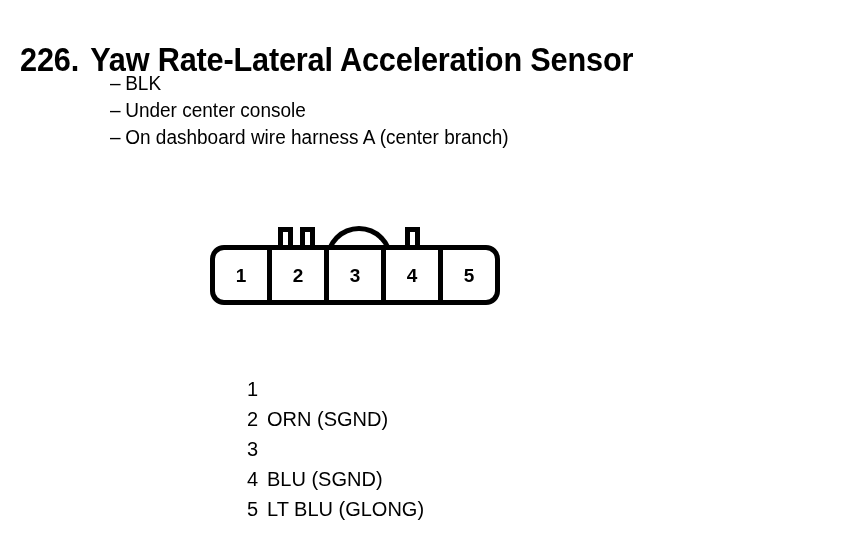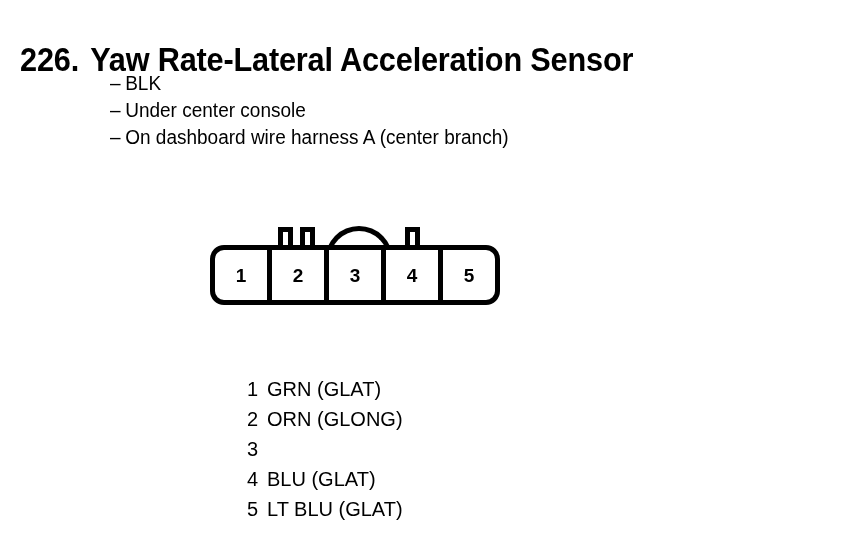--- a/index.html
+++ b/index.html
@@ -187,30 +187,29 @@
     <div class="pin-cell">
       <span class="pin-cell-label">5</span>
     </div>
   </div>
 
 </div>
 
 <div id="pin-legend">
   <div class="legend-row">
     <span class="legend-num">1</span>
-    <span class="legend-text">GRN (GLAT)</span>
   </div>
   <div class="legend-row">
     <span class="legend-num">2</span>
-    <span class="legend-text">ORN (GLONG)</span>
+    <span class="legend-text">ORN (SGND)</span>
   </div>
   <div class="legend-row">
     <span class="legend-num">3</span>
   </div>
   <div class="legend-row">
     <span class="legend-num">4</span>
-    <span class="legend-text">BLU (GLAT)</span>
+    <span class="legend-text">BLU (SGND)</span>
   </div>
   <div class="legend-row">
     <span class="legend-num">5</span>
-    <span class="legend-text">LT BLU (GLAT)</span>
+    <span class="legend-text">LT BLU (GLONG)</span>
   </div>
 </div>
 
 </body></html>

